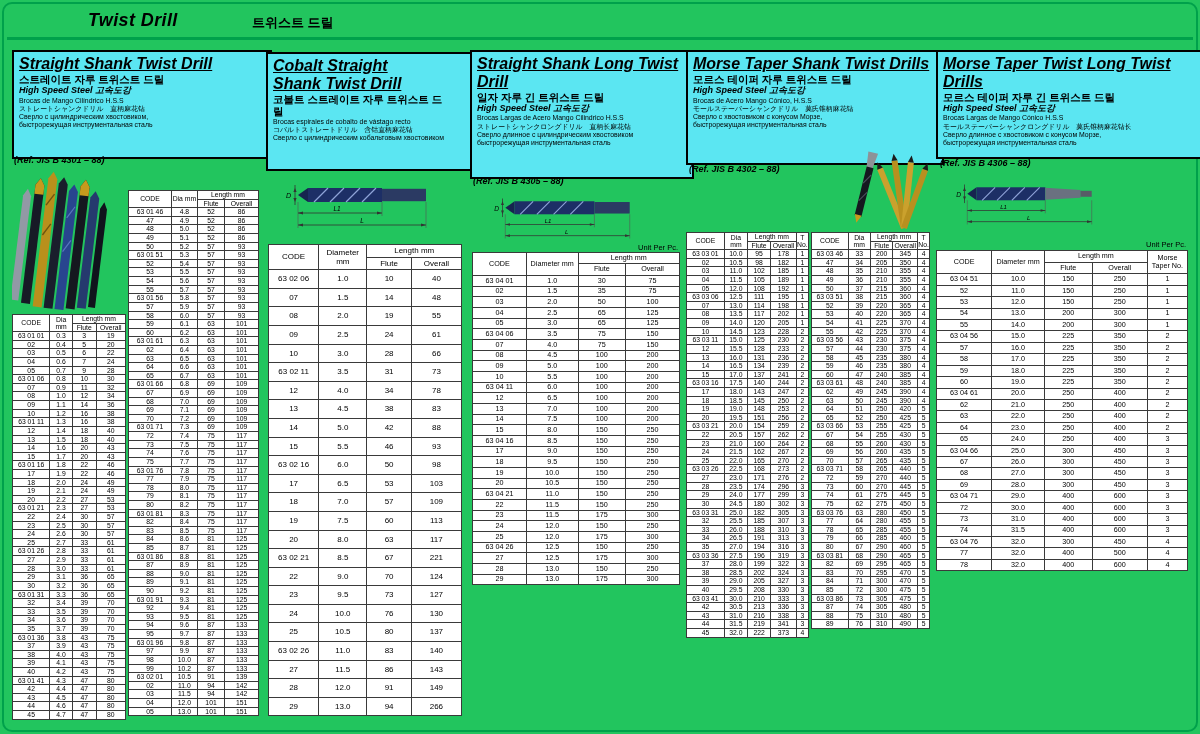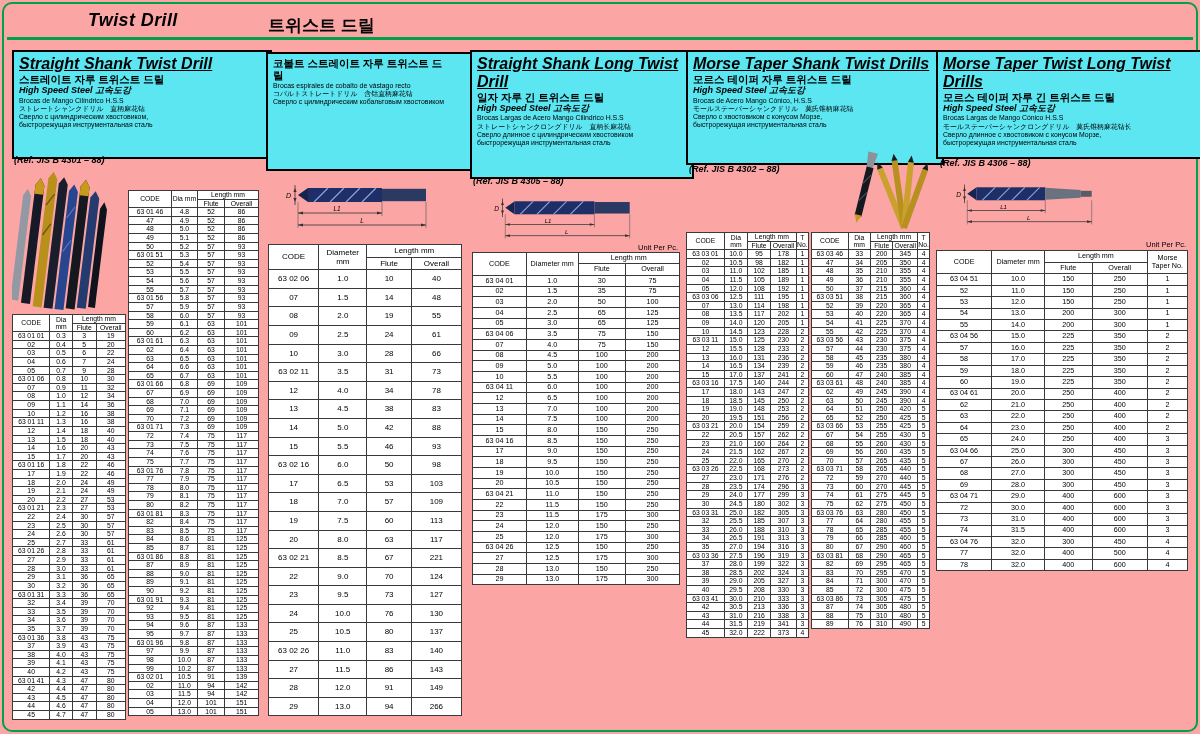--- a/index.html
+++ b/index.html
@@ -1,19 +1,19 @@
 <!DOCTYPE html>
 <html><head>
 <meta charset="utf-8">
 <style>
   html,body{margin:0;padding:0;background:#ffffff;}
-  #page{position:relative;width:1200px;height:734px;background:#fca5a5;font-family:"Liberation Sans",sans-serif;color:#000;overflow:hidden;text-decoration:underline;}
+  #page{position:relative;width:1200px;height:734px;background:#22c55e;font-family:"Liberation Sans",sans-serif;color:#000;overflow:hidden;text-decoration:underline;}
   .frame{position:absolute;inset:2px;border:2px solid #00a14b;border-radius:10px;pointer-events:none;}
   .title-en{position:absolute;left:88px;top:10px;font-size:18px;font-weight:700;font-style:italic;letter-spacing:.4px;}
-  .title-ko{position:absolute;left:268px;top:14px;font-size:17px;font-weight:700;}
+  .title-ko{position:absolute;left:252px;top:14px;font-size:13px;font-weight:700;}
   .rule{position:absolute;left:7px;right:7px;top:37px;height:3px;background:#00a14b;}
   .hdr{position:absolute;background:#5be6f2;border:2px solid #000;padding:3px 5px 2px;overflow:hidden;}
   .hdr-title{font-size:16px;font-weight:700;font-style:italic;text-decoration:underline;line-height:1.12;}
   .hdr-ko{font-size:10.5px;font-weight:700;line-height:1.18;}
   .hdr-hss{font-size:9px;font-weight:700;font-style:italic;line-height:1.25;}
   .hdr-sm{font-size:6.9px;line-height:1.2;}
   .ref{position:absolute;font-size:9px;font-weight:700;font-style:italic;}
   .unit{position:absolute;font-size:7.5px;text-align:right;}
   .fig{position:absolute;}
   .tblwrap{position:absolute;}
@@ -736,20 +736,21 @@
             <td class="code">05</td>
             <td>13.0</td>
             <td>101</td>
             <td>151</td>
           </tr>
         </tbody>
       </table>
     </div>
 
   <div class="hdr" style="left:266px;top:52px;width:198px;height:110px">
+    <div class="hdr-title" style="width:150px">Cobalt Straight Shank Twist Drill</div>
     <div class="hdr-ko" style="width:170px">코볼트 스트레이트 자루 트위스트 드릴</div>
     <div class="hdr-sm">Brocas espirales de cobalto de vástago recto</div>
     <div class="hdr-sm">コバルトストレートドリル　含钴直柄麻花钻</div>
     <div class="hdr-sm">Сверло с цилиндрическим кобальтовым хвостовиком</div>
   </div>
 
   <div class="fig" style="left:284px;top:178px">
     <svg width="176" height="56" viewBox="0 0 176 56">
       <text x="2" y="20" font-size="7" font-style="italic">D</text>
       <line x1="11" y1="7" x2="11" y2="27" stroke="#333" stroke-width="0.8"></line>

